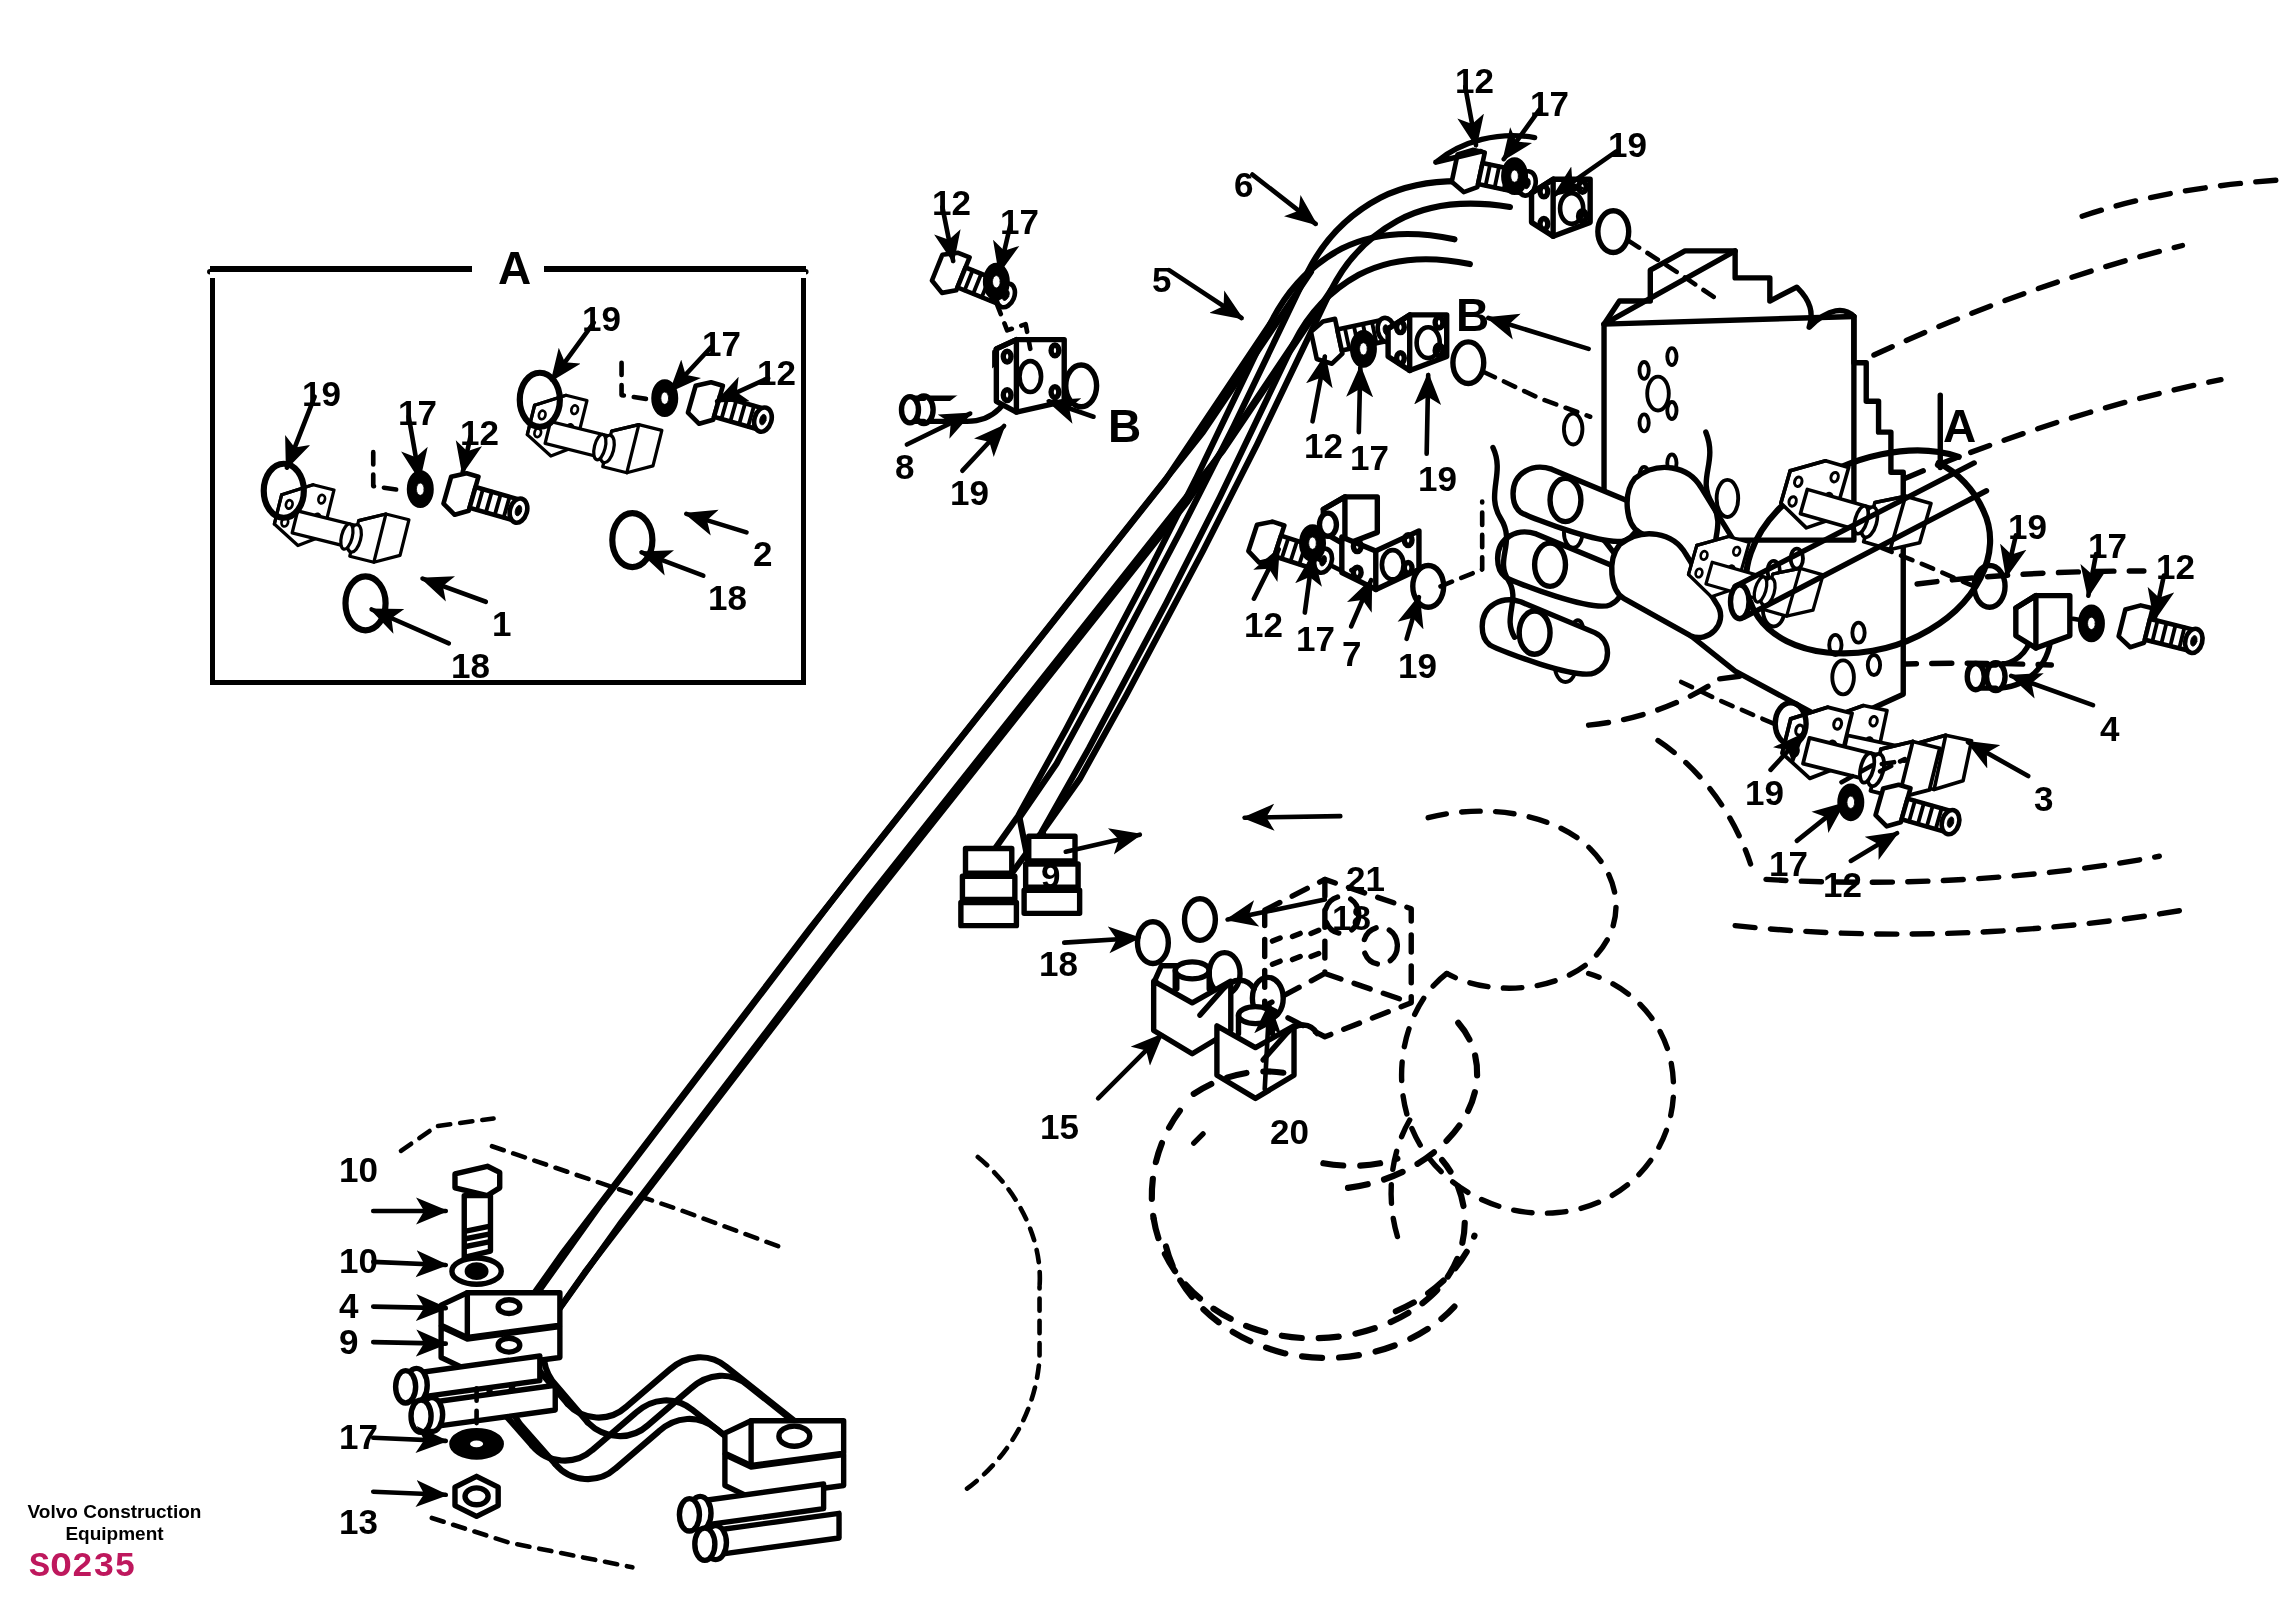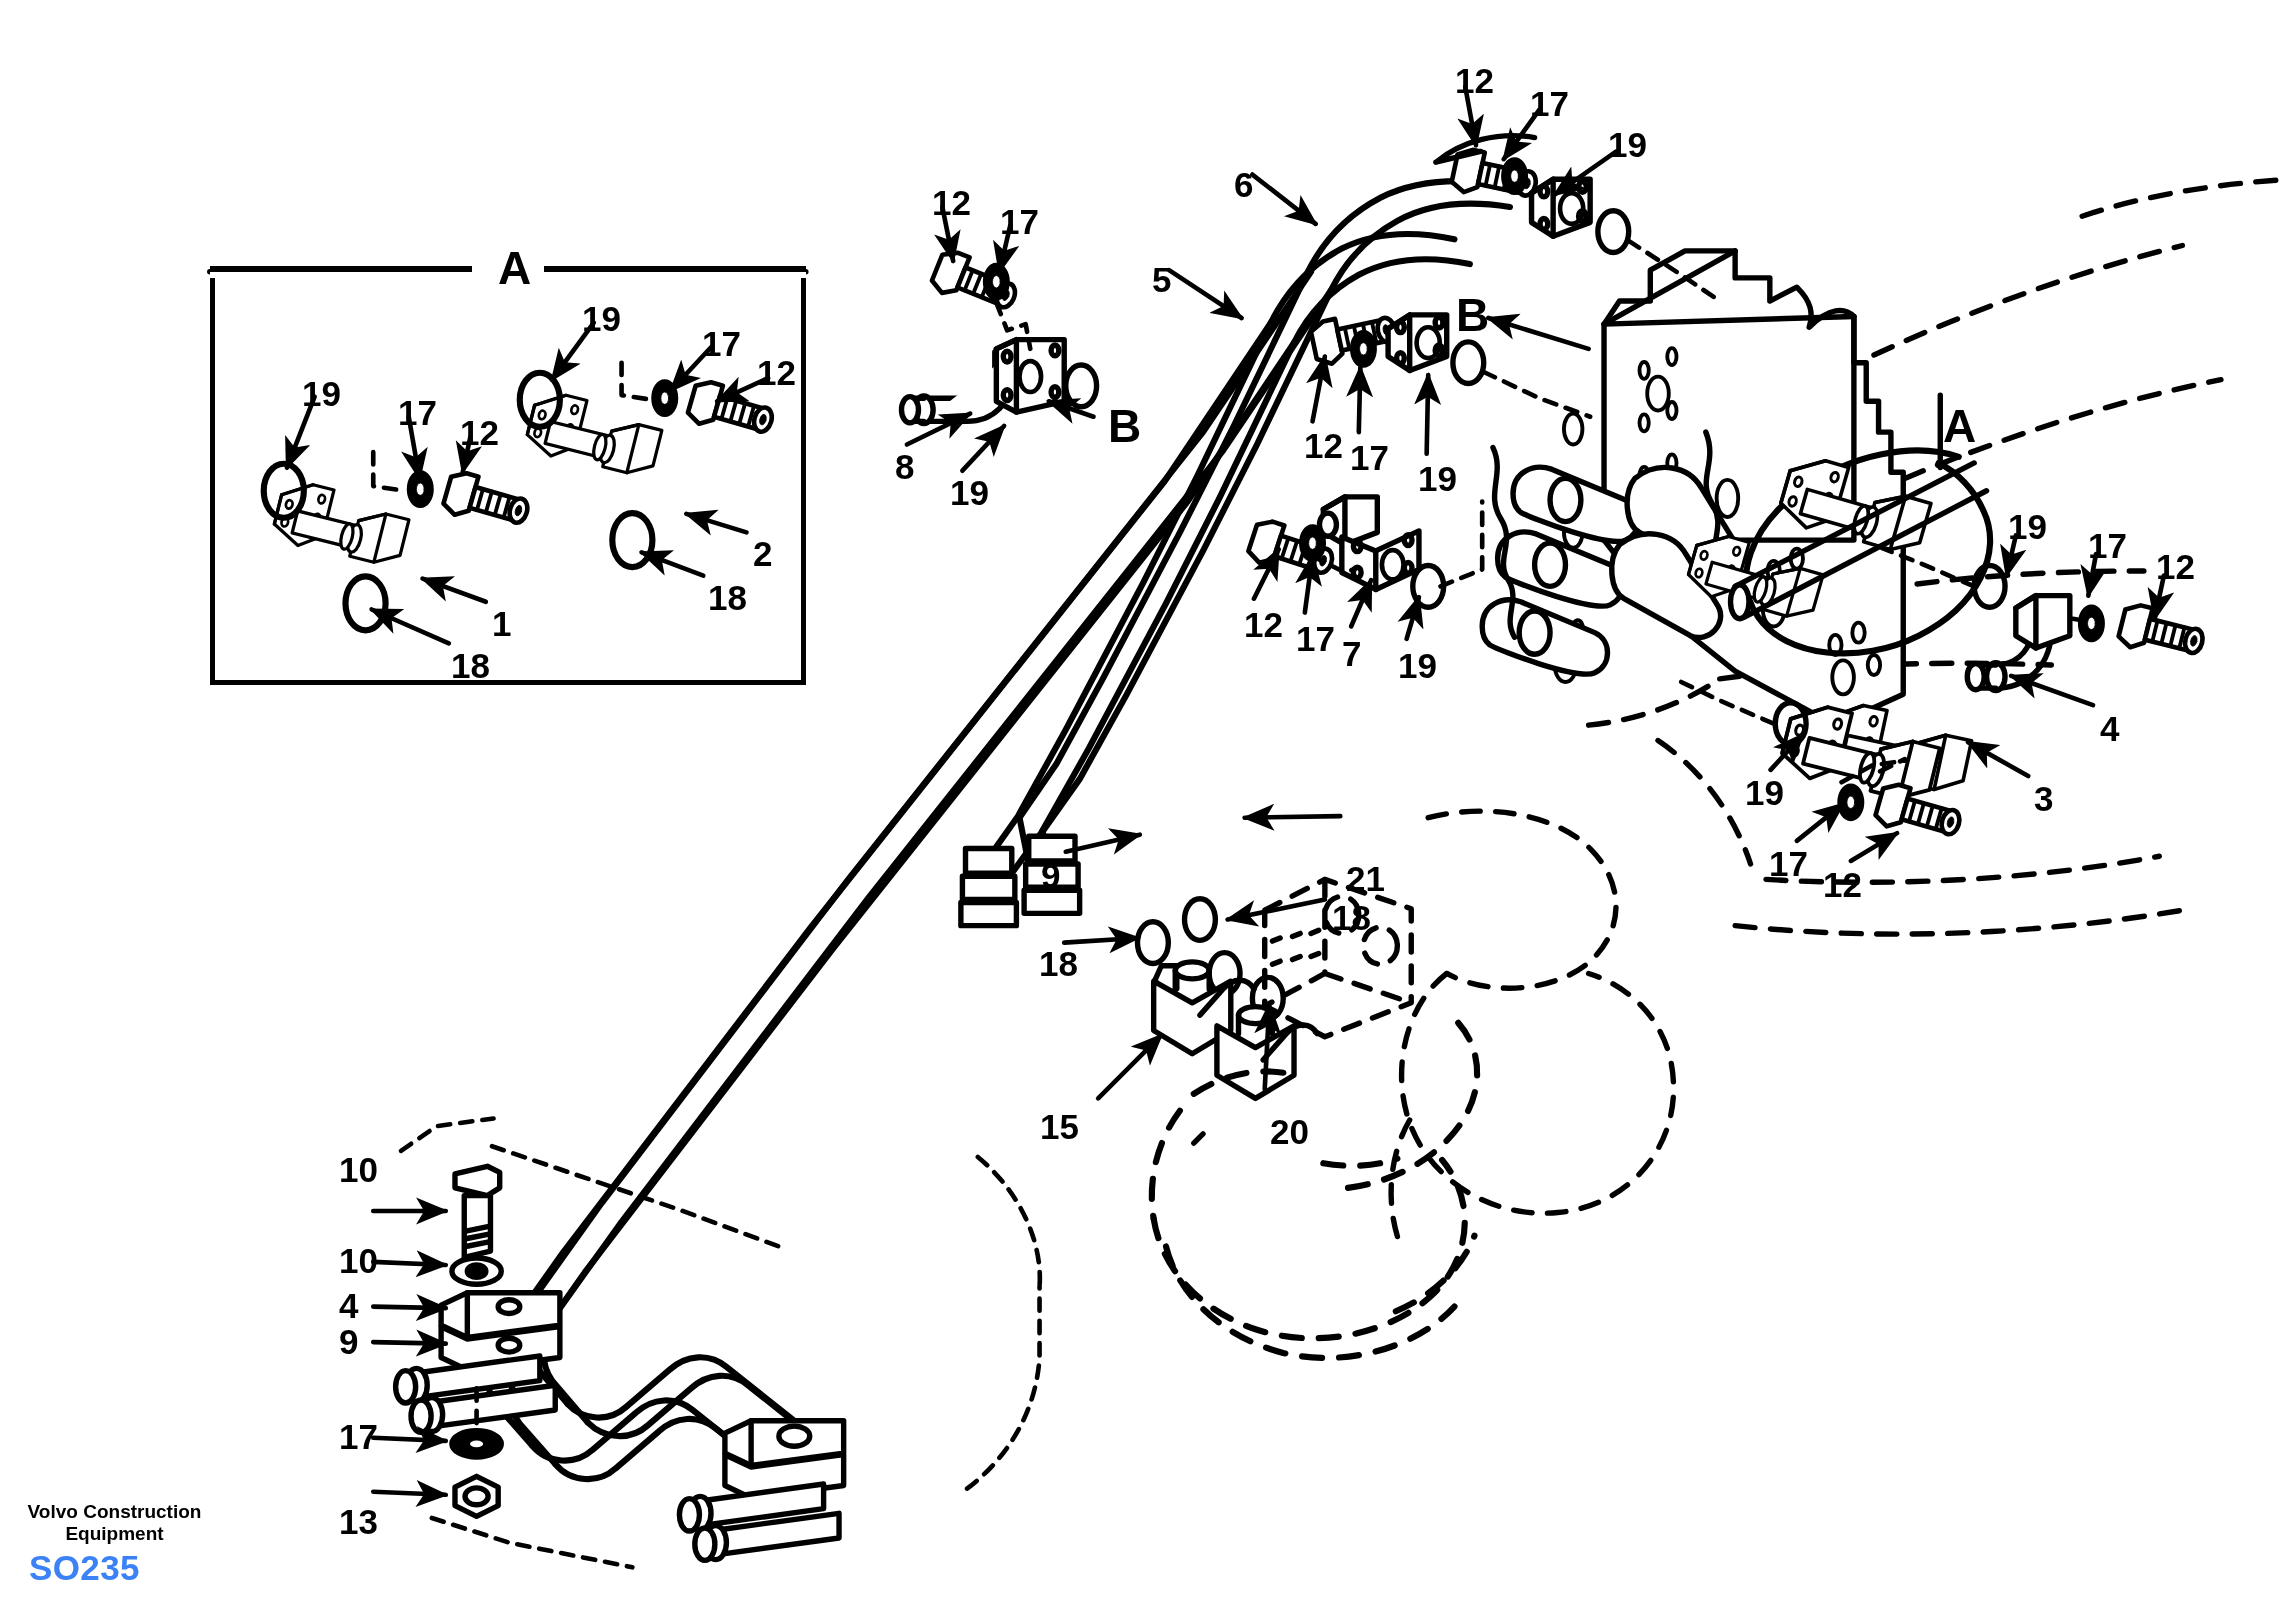--- a/index.html
+++ b/index.html
@@ -53,24 +53,24 @@
     font-family: "Liberation Sans", sans-serif;
     font-size: 19px;
     font-weight: 700;
     color: #000000;
     line-height: 1.18;
   }
   #footer-code {
     position: absolute;
     left: 29px;
     top: 1550px;
-    font-family: Liberation Sans, sans-serif;
+    font-family: Liberation Mono, monospace;
     font-size: 35px;
     font-weight: 700;
-    color: #3b82f6;
+    color: #be185d;
     line-height: 1;
     letter-spacing: 0.4px;
   }
   .detail-frame {
     position: absolute;
     border: 5.4px solid #000000;
     box-sizing: border-box;
     background: transparent;
   }
 </style>

